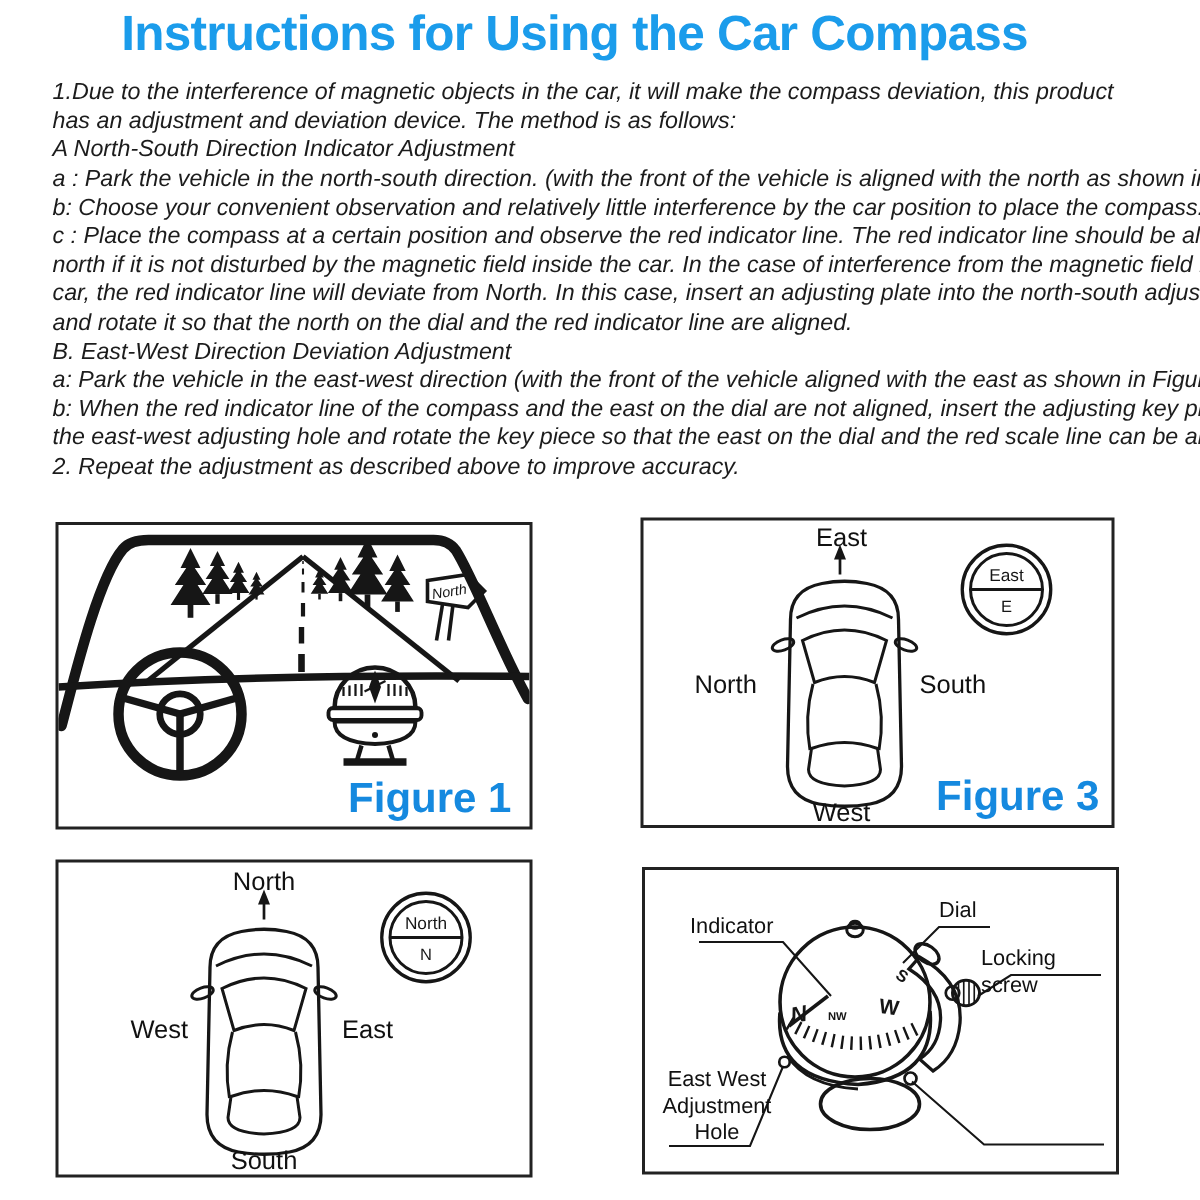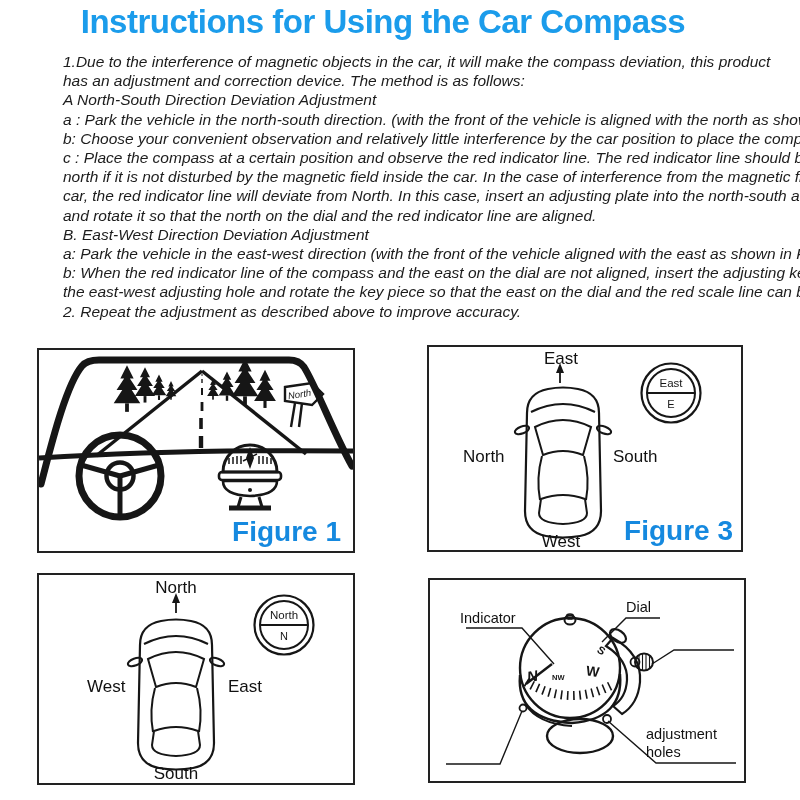--- a/index.html
+++ b/index.html
@@ -9,21 +9,21 @@
   }
   .title{
     position:absolute;top:3px;left:0;width:766px;text-align:center;
     font-size:33px;font-weight:bold;color:#1b9ceb;letter-spacing:-0.5px;
     font-family:"Liberation Sans",sans-serif;
   }
   .instructions{
     position:absolute;top:52px;left:35px;width:760px;
     font-style:italic;font-size:15.5px;line-height:19.2px;color:#1c1c1c;
   }
-  .instructions div{white-space:nowrap;margin-left:28px;}
+  .instructions div{white-space:nowrap;}
   .fig{
     position:absolute;border:2px solid #222;background:#fff;box-sizing:border-box;
   }
   #fig1{left:37px;top:348px;width:318px;height:205px;}
   #fig3{left:427px;top:345px;width:316px;height:207px;}
   #fig2{left:37px;top:573px;width:318px;height:212px;}
   #fig4{left:428px;top:578px;width:318px;height:205px;}
   .fig svg{position:absolute;left:0;top:0;width:100%;height:100%;}
   .figlabel{
     position:absolute;right:12px;bottom:3px;
@@ -54,22 +54,22 @@
       <path d="M 62,73 Q 68,95 64,117" class="ink" stroke-width="2"></path>
       <path d="M 19,116 Q 41,108 63,116 L 65,130 Q 65,140 41,141 Q 17,140 17,130 Z" fill="#fff" class="ink" stroke-width="2"></path>
     </g>
   </defs>
 </svg>
 
 <div class="title">Instructions for Using the Car Compass</div>
 
 <div class="instructions">
   <div>1.Due to the interference of magnetic objects in the car, it will make the compass deviation, this product</div>
-  <div>has an adjustment and correction device. The method is as follows:</div>
-  <div>A North-South Direction Deviation Adjustment</div>
+  <div>has an adjustment and deviation device. The method is as follows:</div>
+  <div>A North-South Direction Indicator Adjustment</div>
   <div>a : Park the vehicle in the north-south direction. (with the front of the vehicle is aligned with the north as shown in Figure 2)</div>
   <div>b: Choose your convenient observation and relatively little interference by the car position to place the compass.</div>
   <div>c : Place the compass at a certain position and observe the red indicator line. The red indicator line should be aligned with</div>
   <div>north if it is not disturbed by the magnetic field inside the car. In the case of interference from the magnetic field inside the</div>
   <div>car, the red indicator line will deviate from North. In this case, insert an adjusting plate into the north-south adjustment hole</div>
   <div>and rotate it so that the north on the dial and the red indicator line are aligned.</div>
   <div>B. East-West Direction Deviation Adjustment</div>
   <div>a: Park the vehicle in the east-west direction (with the front of the vehicle aligned with the east as shown in Figure 3)</div>
   <div>b: When the red indicator line of the compass and the east on the dial are not aligned, insert the adjusting key piece into</div>
   <div>the east-west adjusting hole and rotate the key piece so that the east on the dial and the red scale line can be aligned.</div>
@@ -233,16 +233,21 @@
     <g stroke="#161616" stroke-width="1.4" fill="none">
       <polyline points="36,48 92,48 124,84"></polyline>
       <polyline points="230,38 196,38 172,62"></polyline>
       <polyline points="304,70 244,70 222,84"></polyline>
       <polyline points="16,184 70,184 92,131"></polyline>
       <polyline points="178,141 226,183 306,183"></polyline>
     </g>
   </svg>
   <div class="devlabel" style="left:30px;top:30px;">Indicator</div>
   <div class="devlabel" style="left:196px;top:19px;">Dial</div>
+  <div class="devlabel" style="left:224px;top:51px;">Locking screw</div>
+  <div class="devlabel center" style="left:8px;top:132px;width:80px;">
+    <div>East West</div>
+    <div>Adjustment</div>
+    <div>Hole</div>
+  </div>
   <div class="devlabel" style="left:216px;top:146px;">
-    <div>adjustment holes</div>
   </div>
 </div>
 
 </body></html>

